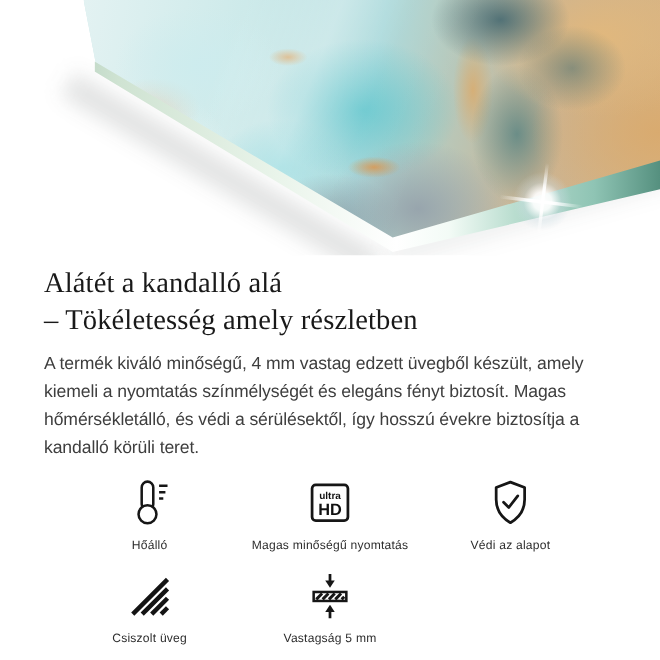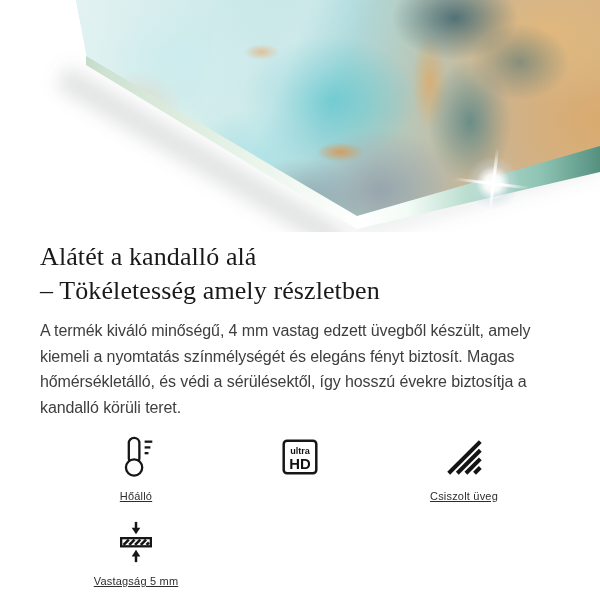--- a/index.html
+++ b/index.html
@@ -67,21 +67,21 @@
   h1 span { display:block; }
   .description { margin-top:10px; max-width:528px; font-size:16px; line-height:25.5px;
        color:#3e3e3e; letter-spacing:-0.1px; }
 
   
   .features { display:grid; grid-template-columns:repeat(3,1fr); row-gap:16px;
        margin:13px 14px 0 14px; }
   .feature { display:flex; flex-direction:column; align-items:center; }
   .feature .icon { height:48px; display:flex; align-items:center; justify-content:flex-end; }
   .feature .label { margin-top:9px; font-size:11px; color:#2d2d2d; letter-spacing:.2px;
-       white-space:nowrap;text-decoration:underline; }
+       white-space:nowrap; }
   svg { display:block; }
   svg text { font-family:"Liberation Sans",sans-serif; }
 </style>
 </head>
 <body>
 
 <div class="page">
 
   <div class="hero">
     <div class="glass-shadow-main"></div>
@@ -118,22 +118,32 @@
       </div>
 
       <div class="feature">
         <div class="icon">
           <svg width="46" height="46" viewBox="0 0 48 48" fill="none">
             <rect x="7" y="7" width="34" height="34" rx="3.5" stroke="#161616" stroke-width="2.6"></rect>
             <text x="24" y="20.5" text-anchor="middle" font-size="9.5" font-weight="bold" fill="#111">ultra</text>
             <text x="24" y="36" text-anchor="middle" font-size="15.5" font-weight="bold" fill="#111">HD</text>
           </svg>
         </div>
+        <div class="label">Magas minőségű nyomtatás</div>
       </div>
 
+      <div class="feature">
+        <div class="icon">
+          <svg width="46" height="46" viewBox="0 0 48 48" fill="none" stroke="#161616" stroke-width="2.6" stroke-linecap="round" stroke-linejoin="round">
+            <path d="M24 4.5 L37.5 9.5 V21 C37.5 31.5 31.5 38.6 24 43 C16.5 38.6 10.5 31.5 10.5 21 V9.5 Z"></path>
+            <path d="M17.5 23.5 L22.5 28.5 L31 17.5"></path>
+          </svg>
+        </div>
+        <div class="label">Védi az alapot</div>
+      </div>
 
 
       <div class="feature">
         <div class="icon">
           <svg width="46" height="46" viewBox="0 0 48 48" stroke="#141414" stroke-width="4.2" stroke-linecap="butt">
             <line x1="8" y1="41" x2="41" y2="8"></line>
             <line x1="17" y1="41" x2="41" y2="17"></line>
             <line x1="26" y1="41" x2="41" y2="26"></line>
             <line x1="35" y1="41" x2="41" y2="35"></line>
           </svg>

